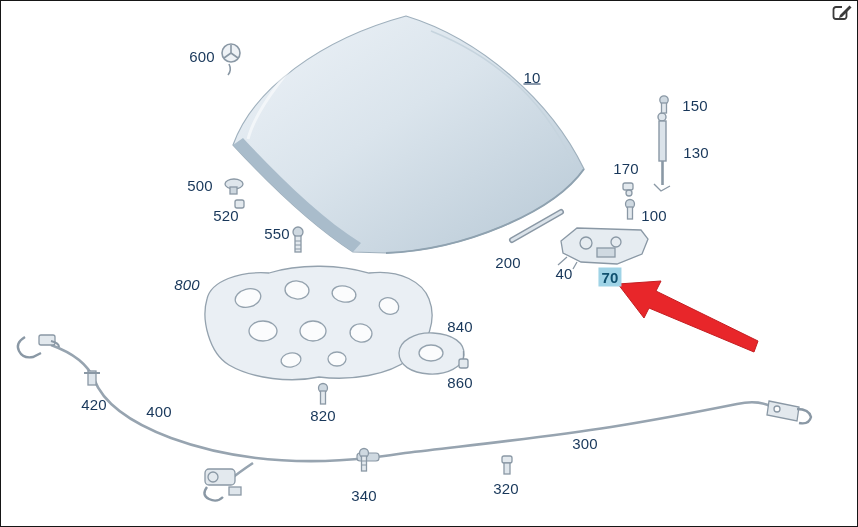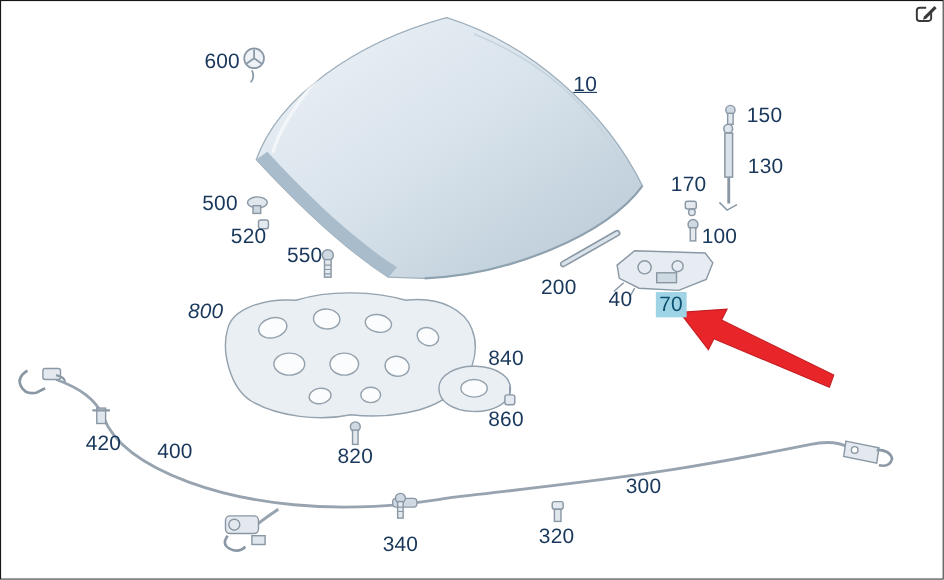--- a/index.html
+++ b/index.html
@@ -26,21 +26,21 @@
     position: absolute;
     left: 0;
     top: 0;
     width: 100%;
     height: 100%;
     pointer-events: none;
   }
   .part-label {
     position: absolute;
     transform: translate(-50%, -50%);
-    font-size: 19px;
+    font-size: 15px;
     letter-spacing: 0.2px;
     color: #18375a;
     white-space: nowrap;
     line-height: 1;
   }
   .part-label.highlighted {
     background: #9fd3e6;
     color: #0f506e;
     padding: 2px 3px;
   }
@@ -207,21 +207,21 @@
       <span class="part-label" style="left: 531px; top: 76px; text-decoration: underline;">10</span>
       <span class="part-label" style="left: 694px; top: 104px;">150</span>
       <span class="part-label" style="left: 695px; top: 151px;">130</span>
       <span class="part-label" style="left: 625px; top: 167px;">170</span>
       <span class="part-label" style="left: 199px; top: 184px;">500</span>
       <span class="part-label" style="left: 225px; top: 214px;">520</span>
       <span class="part-label" style="left: 653px; top: 214px;">100</span>
       <span class="part-label" style="left: 276px; top: 232px;">550</span>
       <span class="part-label" style="left: 507px; top: 241px; margin-top: 20px;">200</span>
       <span class="part-label" style="left: 563px; top: 272px;">40</span>
-      <span class="part-label highlighted" style="left: 609px; top: 276px;">70</span>
+      <span class="part-label highlighted" style="left: 609px; top: 276px; font-weight: bold;">70</span>
       <span class="part-label" style="left: 186px; top: 283px; font-style: italic;">800</span>
       <span class="part-label" style="left: 459px; top: 325px;">840</span>
       <span class="part-label" style="left: 459px; top: 381px;">860</span>
       <span class="part-label" style="left: 93px; top: 403px;">420</span>
       <span class="part-label" style="left: 158px; top: 410px;">400</span>
       <span class="part-label" style="left: 322px; top: 414px;">820</span>
       <span class="part-label" style="left: 584px; top: 442px;">300</span>
       <span class="part-label" style="left: 363px; top: 494px;">340</span>
       <span class="part-label" style="left: 505px; top: 487px;">320</span>
     </div>

